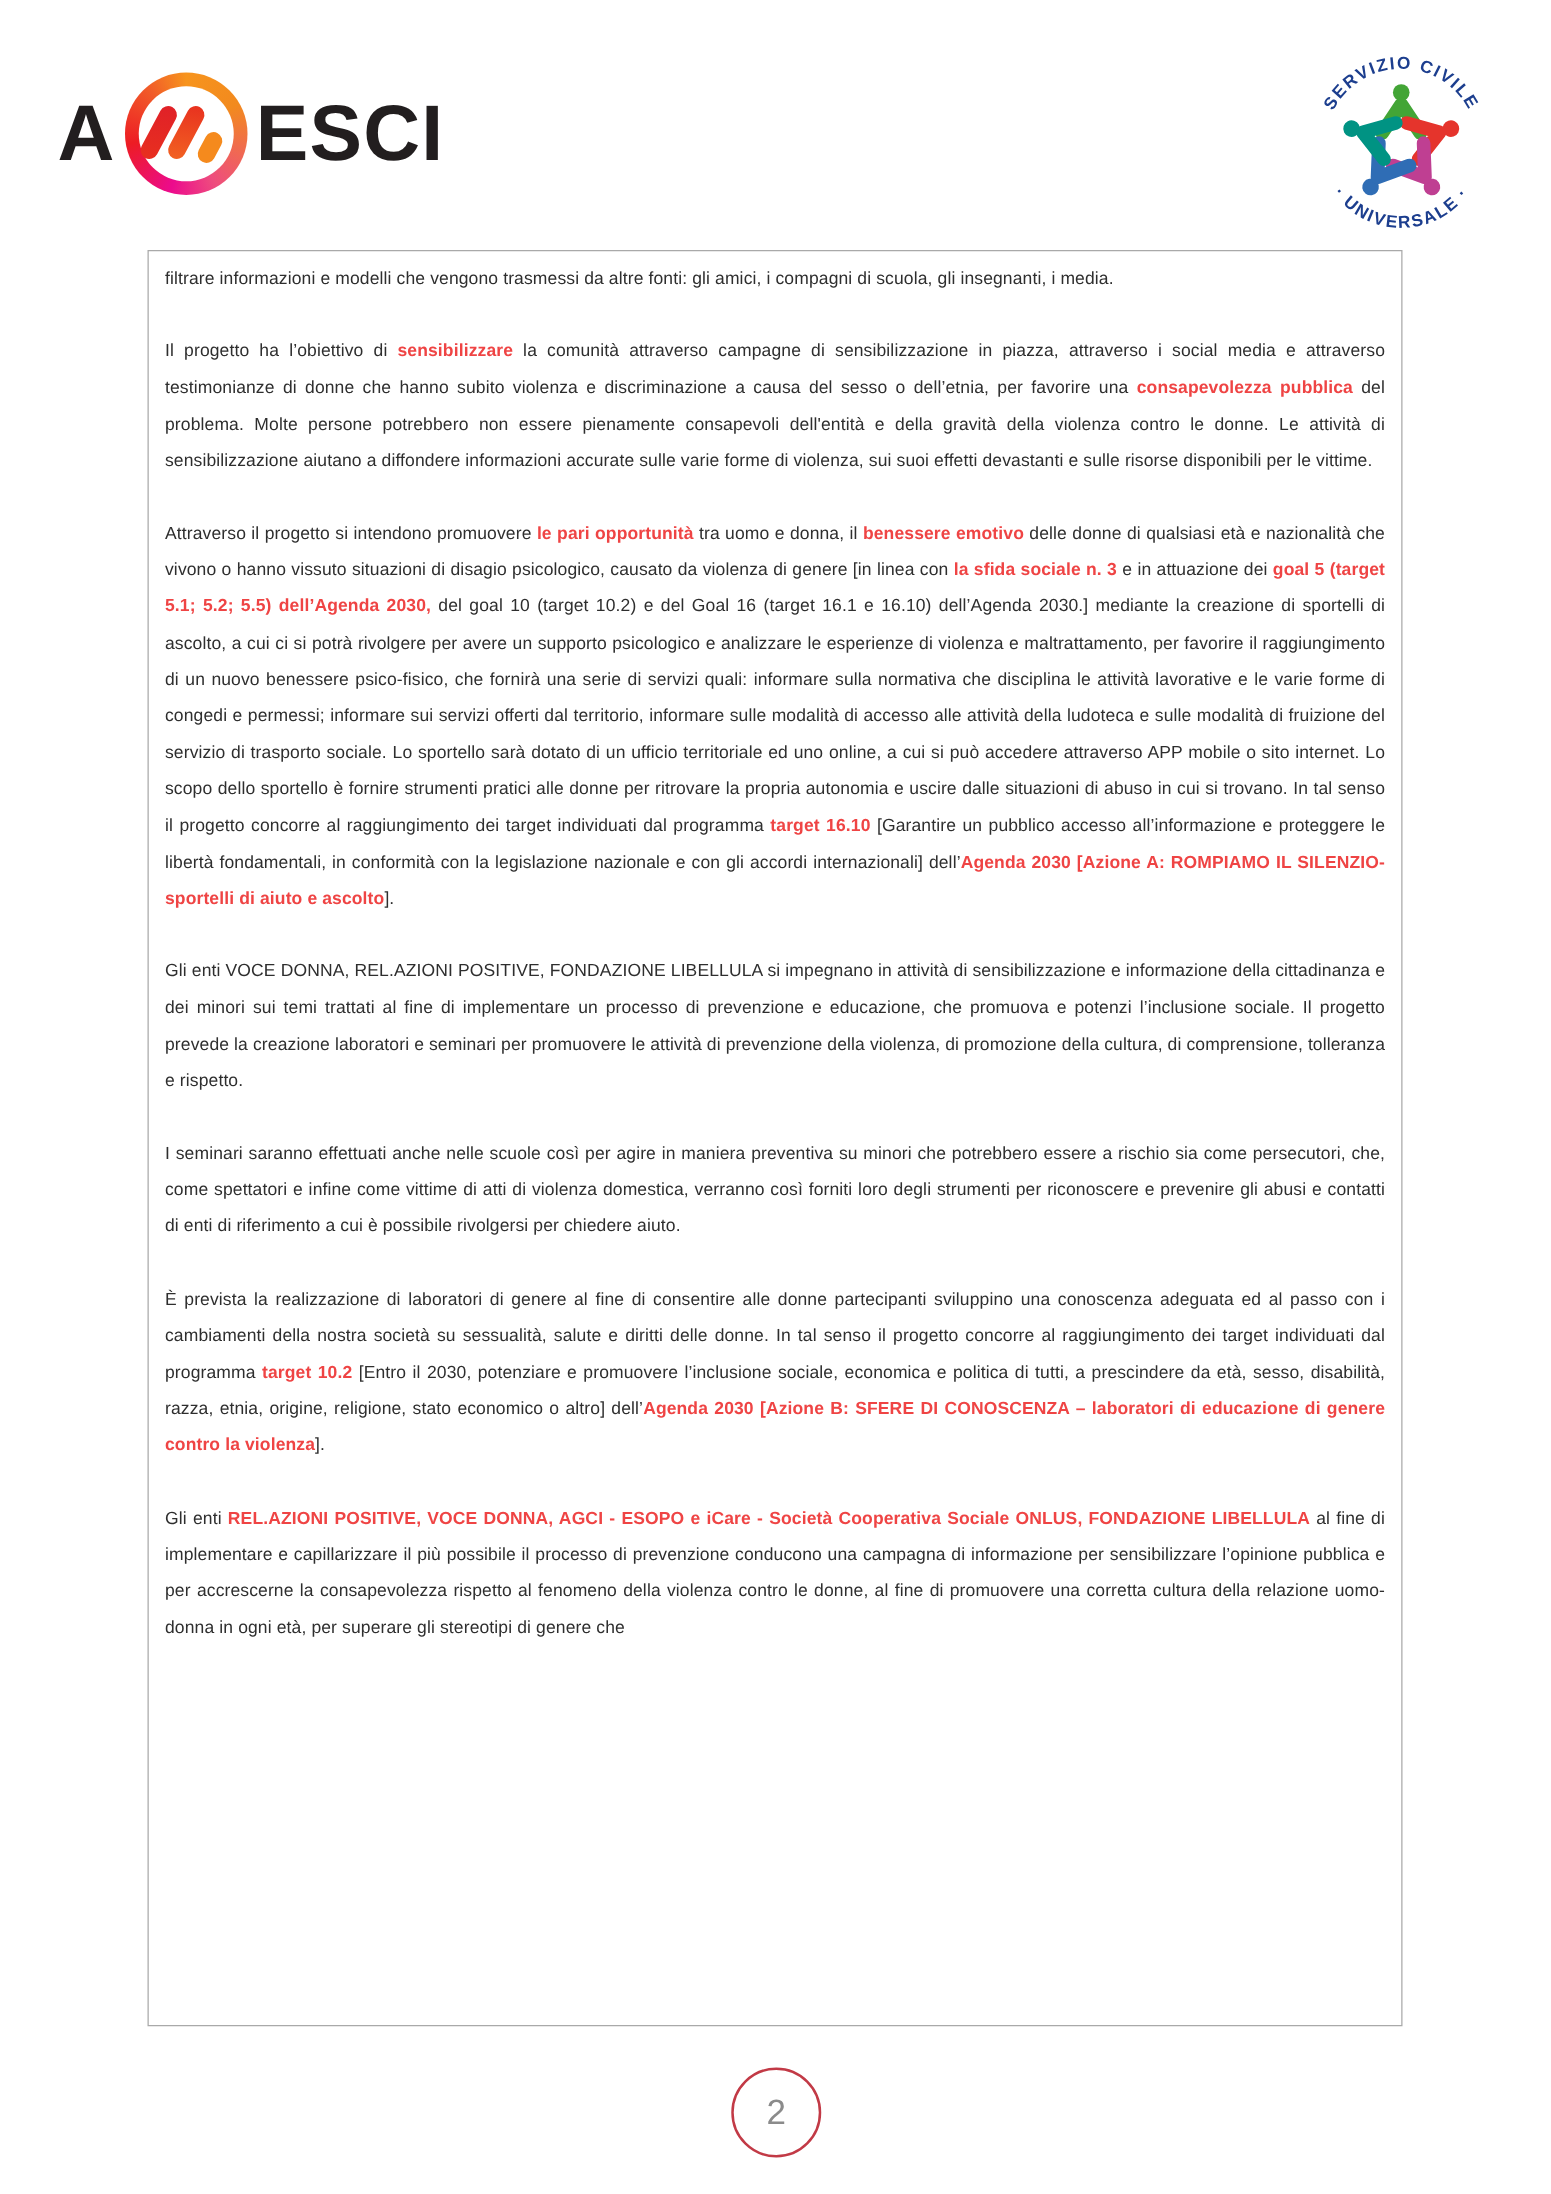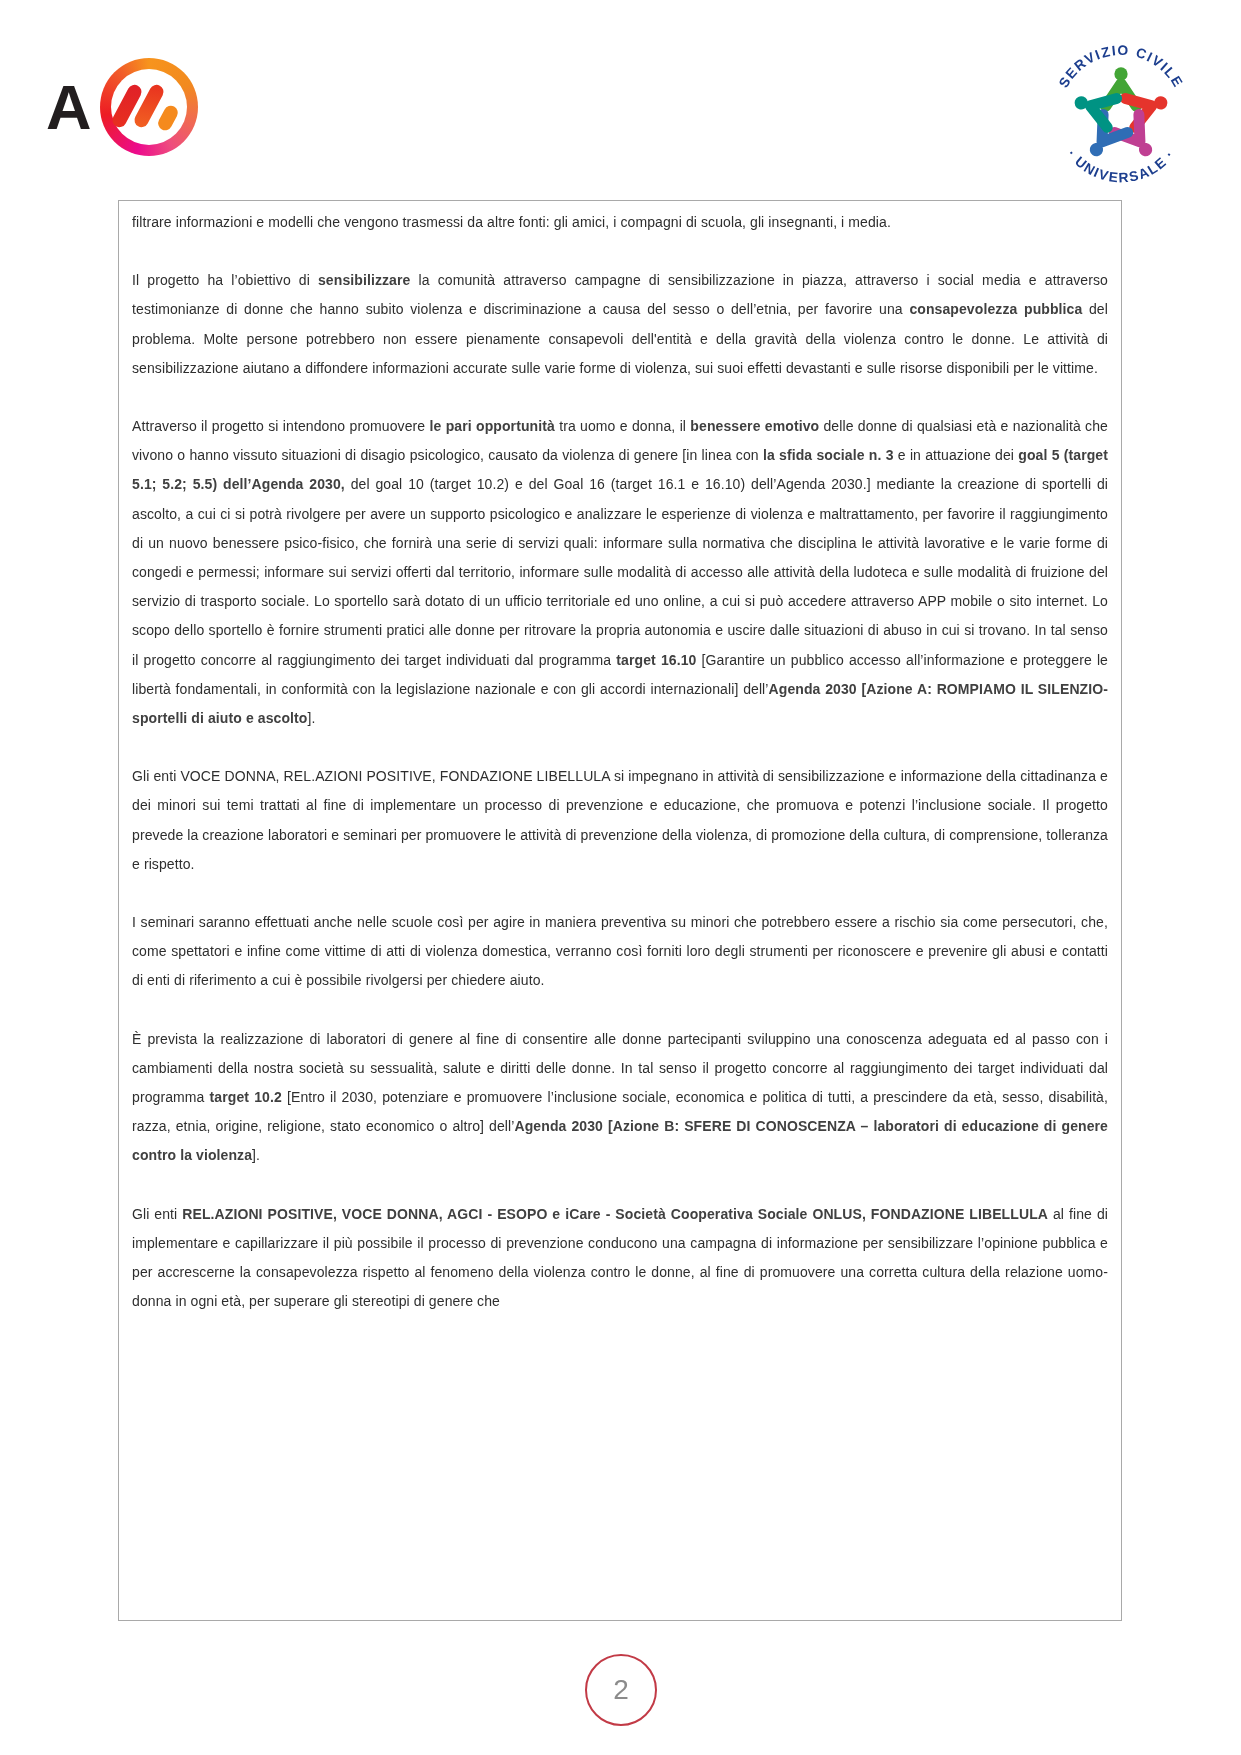--- a/index.html
+++ b/index.html
@@ -56,21 +56,21 @@
     background:#ffffff;
   }
   .para {
     margin:0 0 29px 0;
     font-size:14px; line-height:29.2px;
     text-align:justify;
     color:#2e2e2e;
     letter-spacing:0.1px;
   }
   .para:last-child { margin-bottom:0; }
-  .para .b { font-weight:bold; color:#404040; }
+  .para .b { font-weight:bold; color:#ef4444; }
   .para .i { }
 
   
   .page-number {
     position:absolute; left:585px; top:1654px;
     width:72px; height:72px; box-sizing:border-box;
     border:2.5px solid #c23a46; border-radius:50%;
     display:flex; align-items:center; justify-content:center;
     color:#8b8b8b; font-size:28px;
     background:#ffffff;
@@ -83,20 +83,21 @@
 
   <div class="amesci">
     <span class="amesci-letter">A</span>
     <span class="amesci-ring">
       <span class="amesci-slashes">
         <span class="amesci-slash s1"></span>
         <span class="amesci-slash s2"></span>
         <span class="amesci-slash s3"></span>
       </span>
     </span>
+    <span class="amesci-letter">ESCI</span>
   </div>
 
   <div class="scu">
     <svg viewBox="0 0 160 160">
       <defs>
         <path id="arcTop" d="M 16,84 A 64,64 0 0 1 144,84" fill="none"></path>
         <path id="arcBottom" d="M 10,84 A 70,70 0 0 0 150,84" fill="none"></path>
       </defs>
       <text class="scu-arc-text" fill="#1c3e8e" text-anchor="middle">
         <textPath href="#arcTop" startOffset="50%">SERVIZIO CIVILE</textPath>

